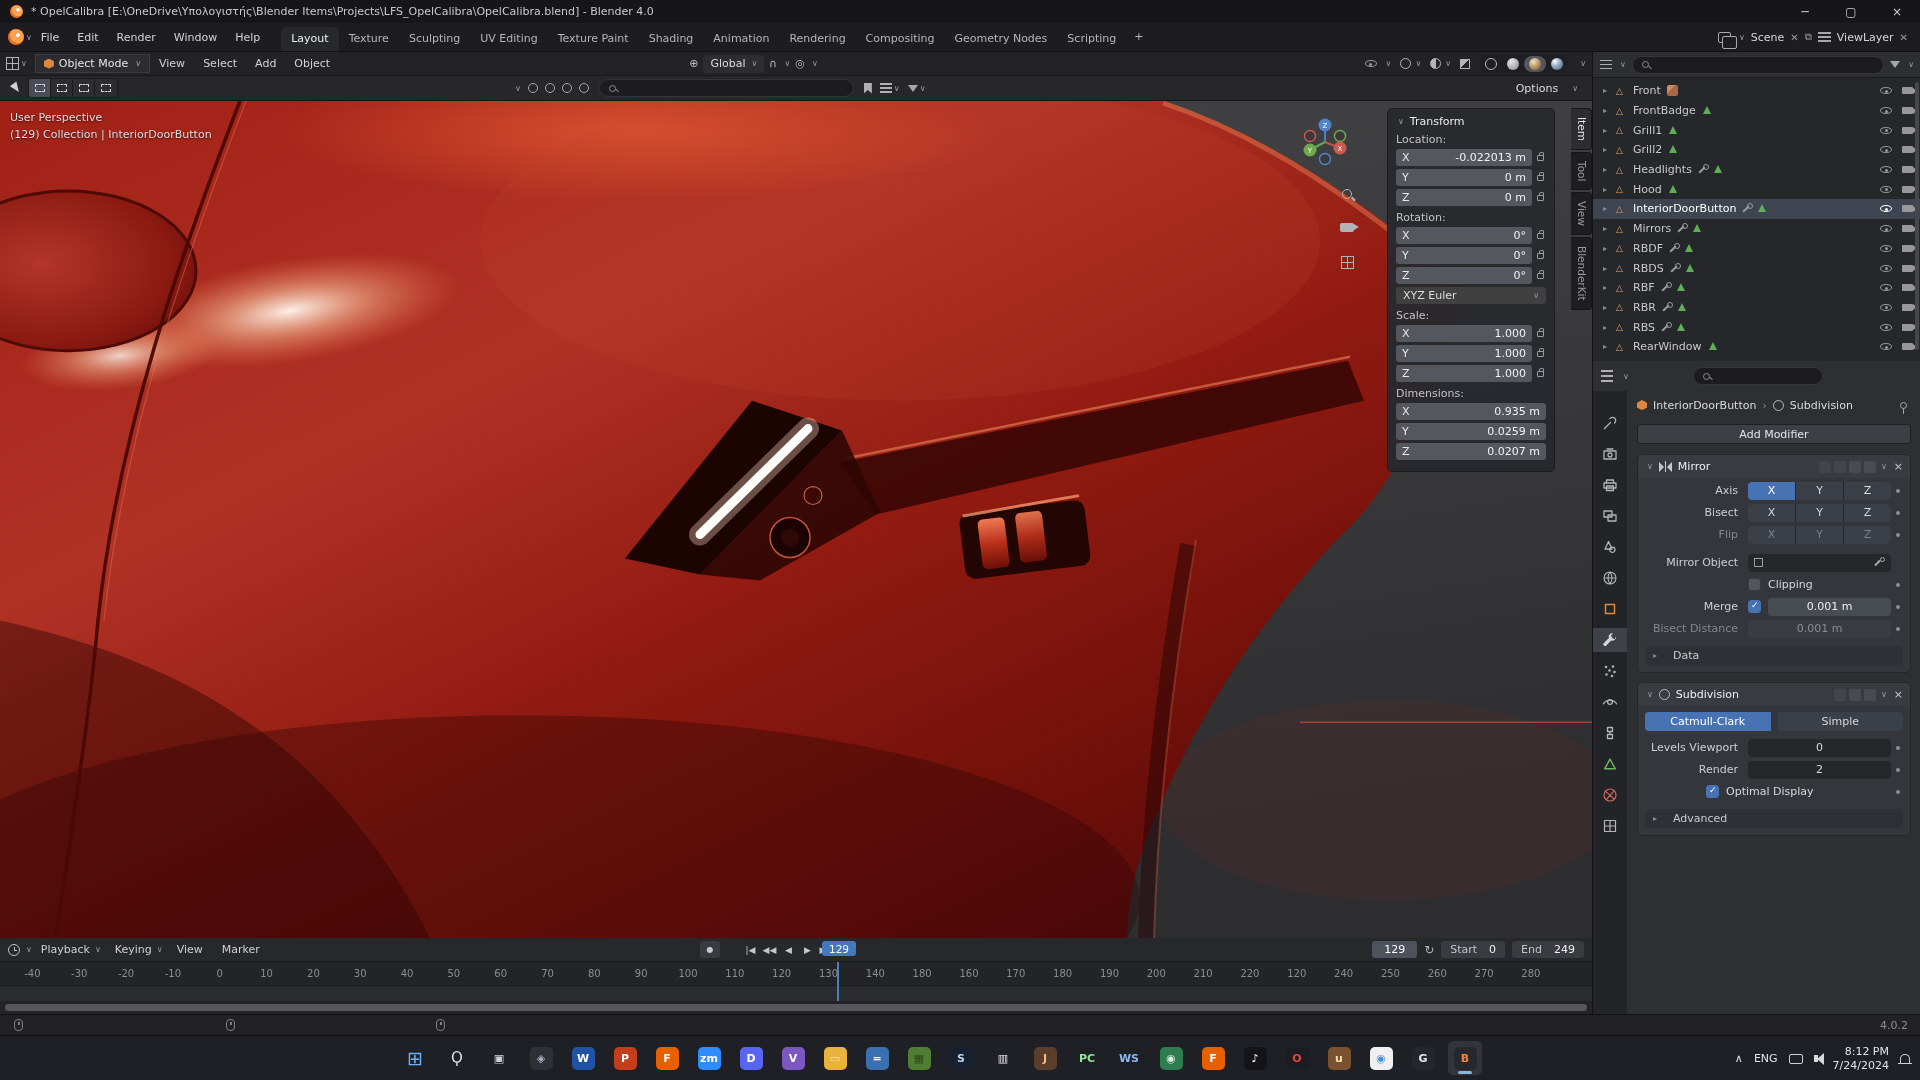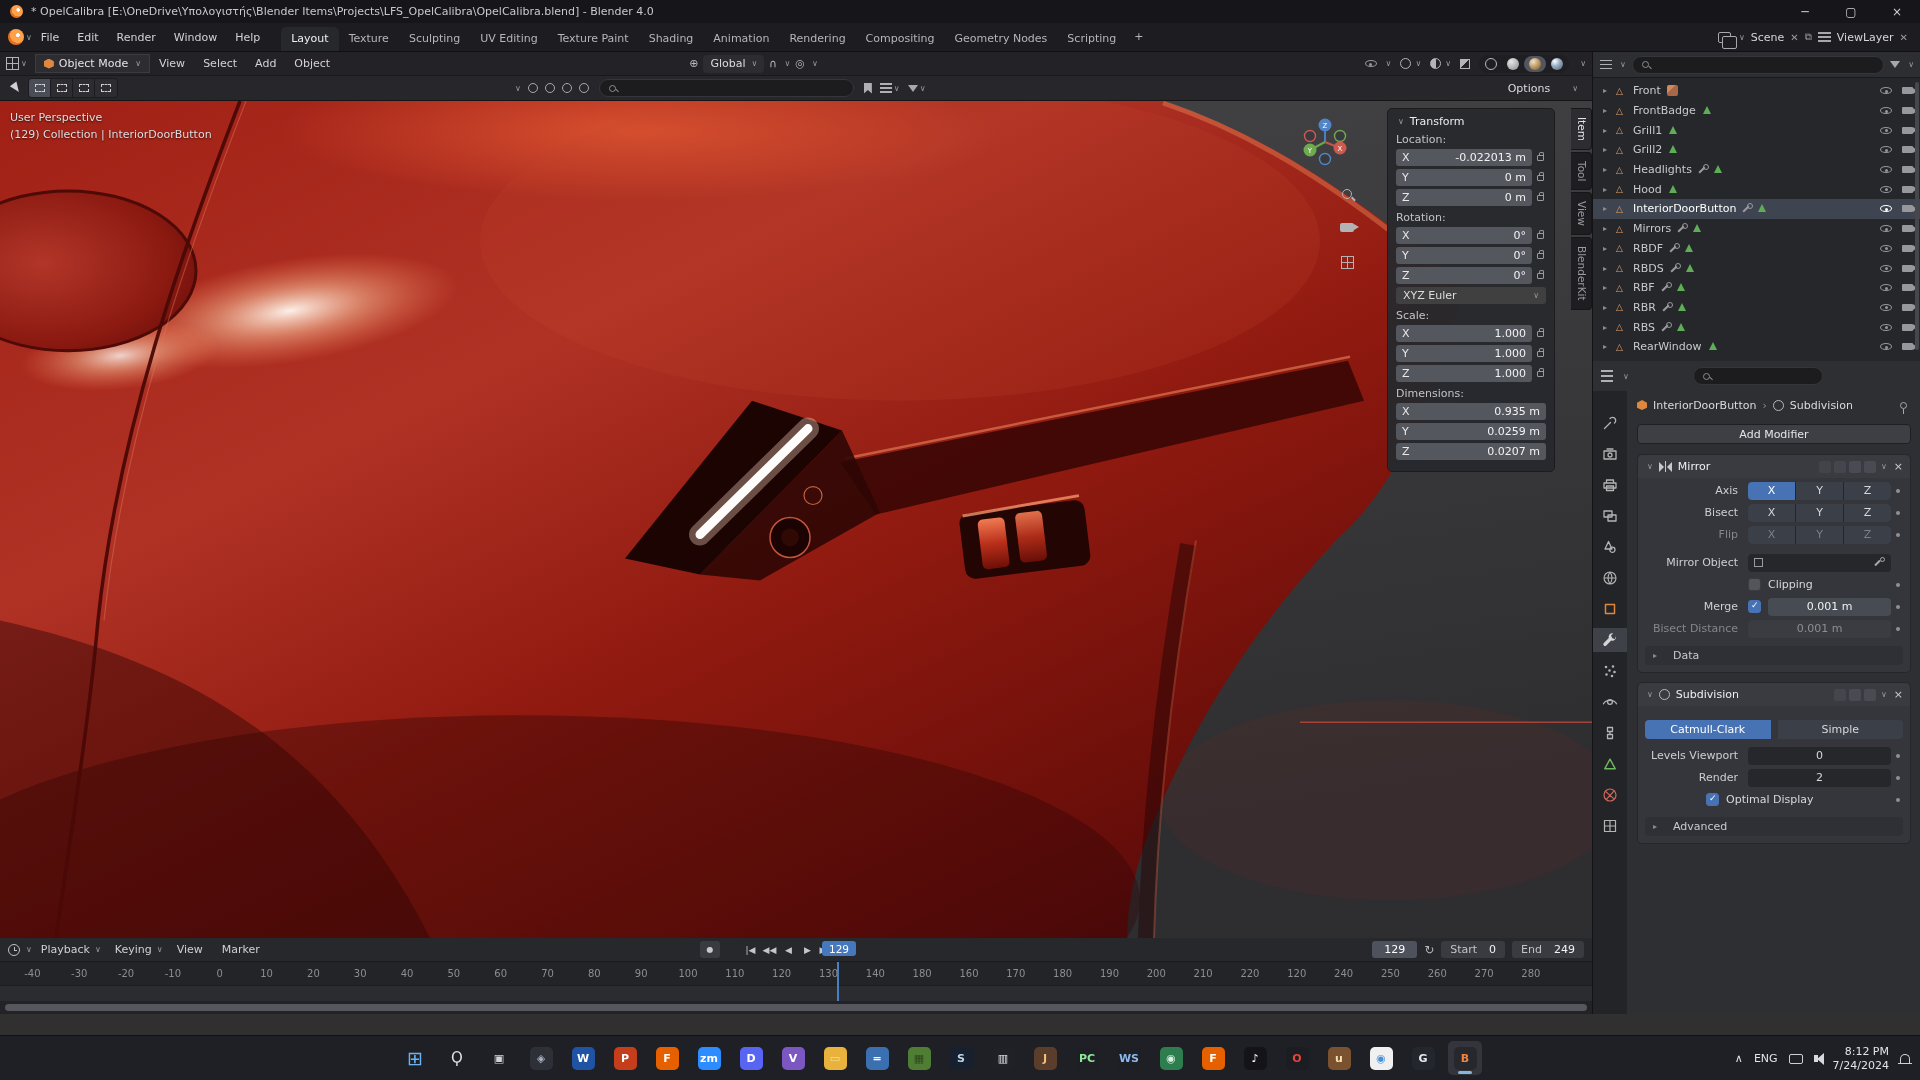--- a/index.html
+++ b/index.html
@@ -56,21 +56,21 @@
 .selbox.active{background:#4a4d56}
 .selbox i{width:10px;height:8px;border:1px dashed #cfcfd4;display:block}
 .toolmid{display:flex;align-items:center;gap:7px;margin-left:395px}
 .gidot{width:10px;height:10px;border-radius:50%;border:1px solid #a8a8ac}
 .searchbox{display:flex;align-items:center;gap:6px;background:#1c1c1f;border:1px solid #35353a;border-radius:10px;height:18px;padding:0 9px}
 .magic{width:7px;height:7px;border:1.4px solid #8b8b90;border-radius:50%;position:relative;flex:0 0 auto}
 .magic::after{content:"";position:absolute;width:4px;height:1.4px;background:#8b8b90;transform:rotate(45deg);right:-4px;bottom:-1px}
 .bkic{width:8px;height:11px;background:#b0b0b4;clip-path:polygon(0 0,100% 0,100% 100%,50% 68%,0 100%)}
 .listic{width:12px;height:10px;background:linear-gradient(#b0b0b4 0 1.5px,transparent 1.5px 4px,#b0b0b4 4px 5.5px,transparent 5.5px 8px,#b0b0b4 8px 9.5px,transparent 9.5px)}
 .funnelic{width:0;height:0;border-left:5px solid transparent;border-right:5px solid transparent;border-top:7px solid #a8a8ac}
-.optbtn{margin-left:auto;display:flex;align-items:center;gap:20px;color:#dcdcde;padding-right:6px}
+.optbtn{margin-left:auto;display:flex;align-items:center;gap:12px;color:#dcdcde;padding-right:6px}
 
 #vpcanvas{position:absolute;left:0;top:49px;width:1592px;height:837px;overflow:hidden}
 #car{position:absolute;left:0;top:0;width:100%;height:100%}
 #vpoverlay{position:absolute;left:10px;top:8px;color:#dedee2;text-shadow:0 1px 2px rgba(0,0,0,.65);line-height:17px;z-index:3}
 #gizmo{position:absolute;left:1296px;top:12px;width:58px;height:58px;z-index:3}
 .vpnav{position:absolute;left:1340px;top:88px;display:flex;flex-direction:column;gap:24px;align-items:center;z-index:3}
 .nv-zoom{width:10px;height:10px;border:1.6px solid #b3b3b6;border-radius:50%;position:relative}
 .nv-zoom::after{content:"";position:absolute;width:5px;height:1.6px;background:#b3b3b6;transform:rotate(45deg);right:-5px;bottom:-2px}
 .nv-cam{width:14px;height:9px;background:#b3b3b6;border-radius:2px;position:relative}
 .nv-cam::after{content:"";position:absolute;right:-5px;top:1px;border-left:5px solid #b3b3b6;border-top:3.5px solid transparent;border-bottom:3.5px solid transparent}
@@ -182,21 +182,21 @@
 .dropperic::before{content:"";position:absolute;width:7px;height:2px;background:#a8a8ac;transform:rotate(-45deg);left:0;top:5px}
 .dropperic::after{content:"";position:absolute;right:0;top:0;width:3px;height:3px;border:1px solid #a8a8ac;border-radius:50%}
 .chk{width:13px;height:13px;border-radius:3px;background:#54555c;border:1px solid #3a3a40;position:relative;flex:0 0 auto}
 .chk.on{background:#4772b4;border-color:#4772b4}
 .chk.on::after{content:"✓";position:absolute;left:2px;top:-1px;color:#fff;font-size:9px}
 .chklabel{margin-left:7px;color:#d6d7da}
 .valfield{flex:1;background:#474b52;border-radius:4px;height:18px;display:flex;align-items:center;justify-content:center;color:#f0f0f2;margin-left:7px}
 .valfield.dim{background:#3a3c41;color:#8d8e93;margin-left:0}
 .numfield{flex:1;background:#26272b;border-radius:4px;height:18px;display:flex;align-items:center;justify-content:center;color:#d6d7da}
 .subhead{margin:8px 7px 0 7px;height:19px;background:#2f3035;border-radius:4px;display:flex;align-items:center;gap:7px;padding:0 8px;color:#c9cacd}
-.typerow{display:flex;gap:7px;margin:14px 7px 0 7px;border-radius:4px;overflow:hidden}
+.typerow{display:flex;gap:7px;margin:6px 7px 0 7px;border-radius:4px;overflow:hidden}
 .typerow span{text-align:center;padding:3px 0;background:#3a3f48;color:#d6d7da}
 .typerow span.active{background:#4772b4;color:#fff}
 
 #taskbar{position:absolute;left:0;top:1035px;width:1920px;height:45px;background:#1f2026;border-top:1px solid #101014}
 #tbicons{position:absolute;left:398px;top:5px;display:flex;gap:8px;align-items:center}
 .tbic{width:34px;height:34px;border-radius:5px;display:flex;align-items:center;justify-content:center;position:relative}
 .tbic.active{background:#33343c}
 .tbic.active::after{content:"";position:absolute;bottom:1px;left:50%;transform:translateX(-50%);width:14px;height:3px;border-radius:2px;background:#8ab4d8}
 .tile{width:23px;height:23px;border-radius:5px;background:var(--bg,#2f3036);color:var(--fg,#fff);display:flex;align-items:center;justify-content:center;font-size:11px;font-weight:bold}
 #tbicons .tbic:nth-child(1) .tile{font-size:19px;font-weight:normal}
@@ -656,20 +656,32 @@
         </div>
     </div>
     <div id="tltracks"></div>
     <div class="phline"></div>
     <div class="phlabel">129</div>
   </div>
   <div id="tlscroll">
       <div class="sbbar"></div>
     </div>
 
+  <div id="statusbar">
+    <div class="hint" style="left:14px">
+        <span class="mouseic"></span>
+      </div>
+    <div class="hint" style="left:226px">
+        <span class="mouseic"></span>
+      </div>
+    <div class="hint" style="left:436px">
+        <span class="mouseic"></span>
+      </div>
+    <span class="version">4.0.2</span>
+  </div>
 
   <div id="rightpanel">
 
     <div id="outliner">
       <div id="outlh">
         <span class="listic"></span>
         <span class="ddv">∨</span>
         <div class="searchbox" style="flex:1">
           <span class="magic"></span>
         </div>

